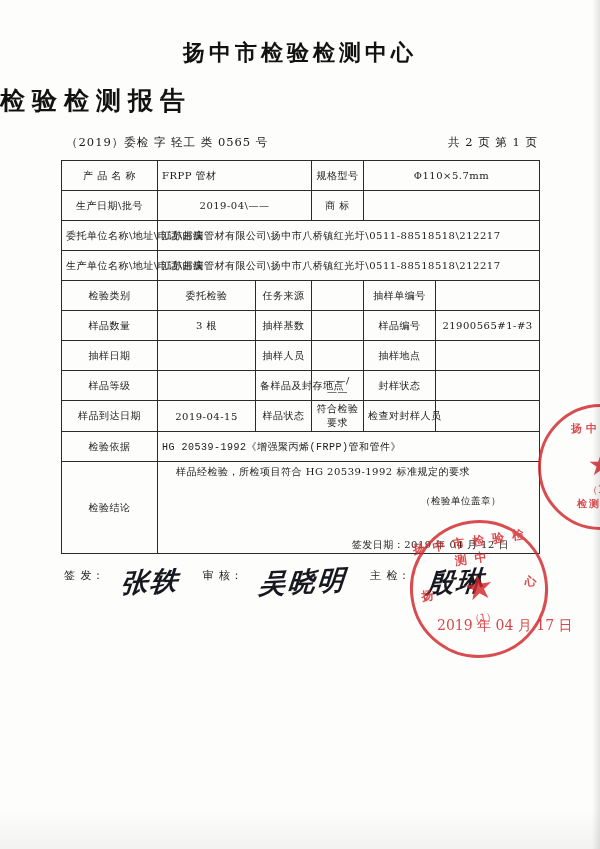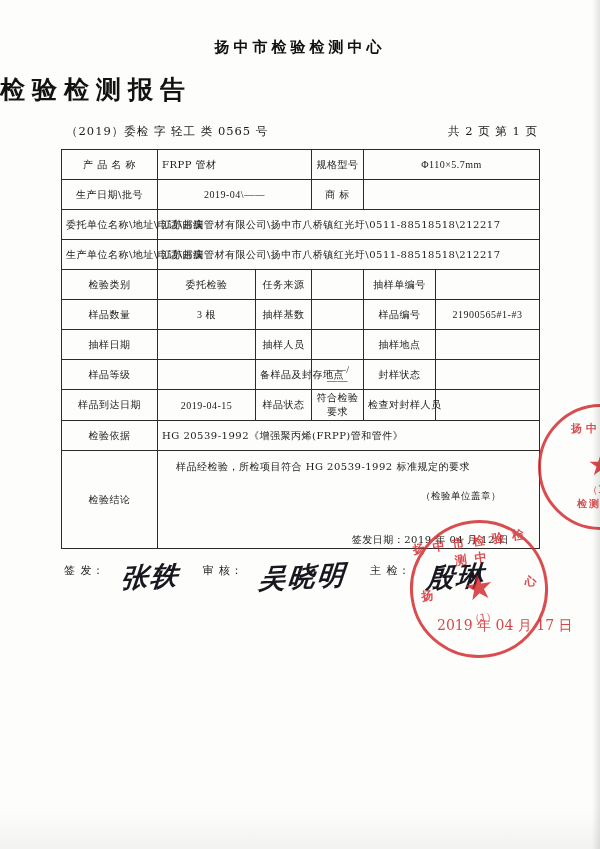--- a/index.html
+++ b/index.html
@@ -19,21 +19,21 @@
     position: absolute;
     left: 0; top: 0;
     width: 600px;
     height: 849px;
     background: #fdfdfb;
   }
   
   .title1 {
     text-align: center;
     font-family: "DejaVu Serif", "Liberation Serif", serif;
-    font-size: 15px;
+    font-size: 22px;
     font-weight: bold;
     letter-spacing: 4px;
     margin-top: 38px;
     color: #121212;
   }
   .title2 {
     text-align: left;
     font-family: "DejaVu Serif", "Liberation Serif", serif;
     font-size: 25px;
     font-weight: bold;
@@ -69,36 +69,36 @@
     padding: 1px 4px;
     vertical-align: middle;
     letter-spacing: 0.5px;
   }
   td.lbl {
     text-align: center;
     white-space: nowrap;
   }
   td.val {
     text-align: center;
-    font-family: Liberation Serif, serif;
   }
   td.val-left {
     text-align: left;
     padding-left: 12px;
   }
   td.tall {
     height: 56px;
+    font-family: Liberation Mono, monospace;
   }
   td.tall2 {
     height: 92px;
   }
   .concl-text {
     display: block;
     padding-left: 14px;
-    padding-top: 8px;
+    padding-top: 2px;
   }
   .sign-row {
     display: block;
     text-align: right;
     padding-right: 26px;
     padding-top: 30px;
     font-size: 10px;
   }
   .seal-note {
     display: block;

